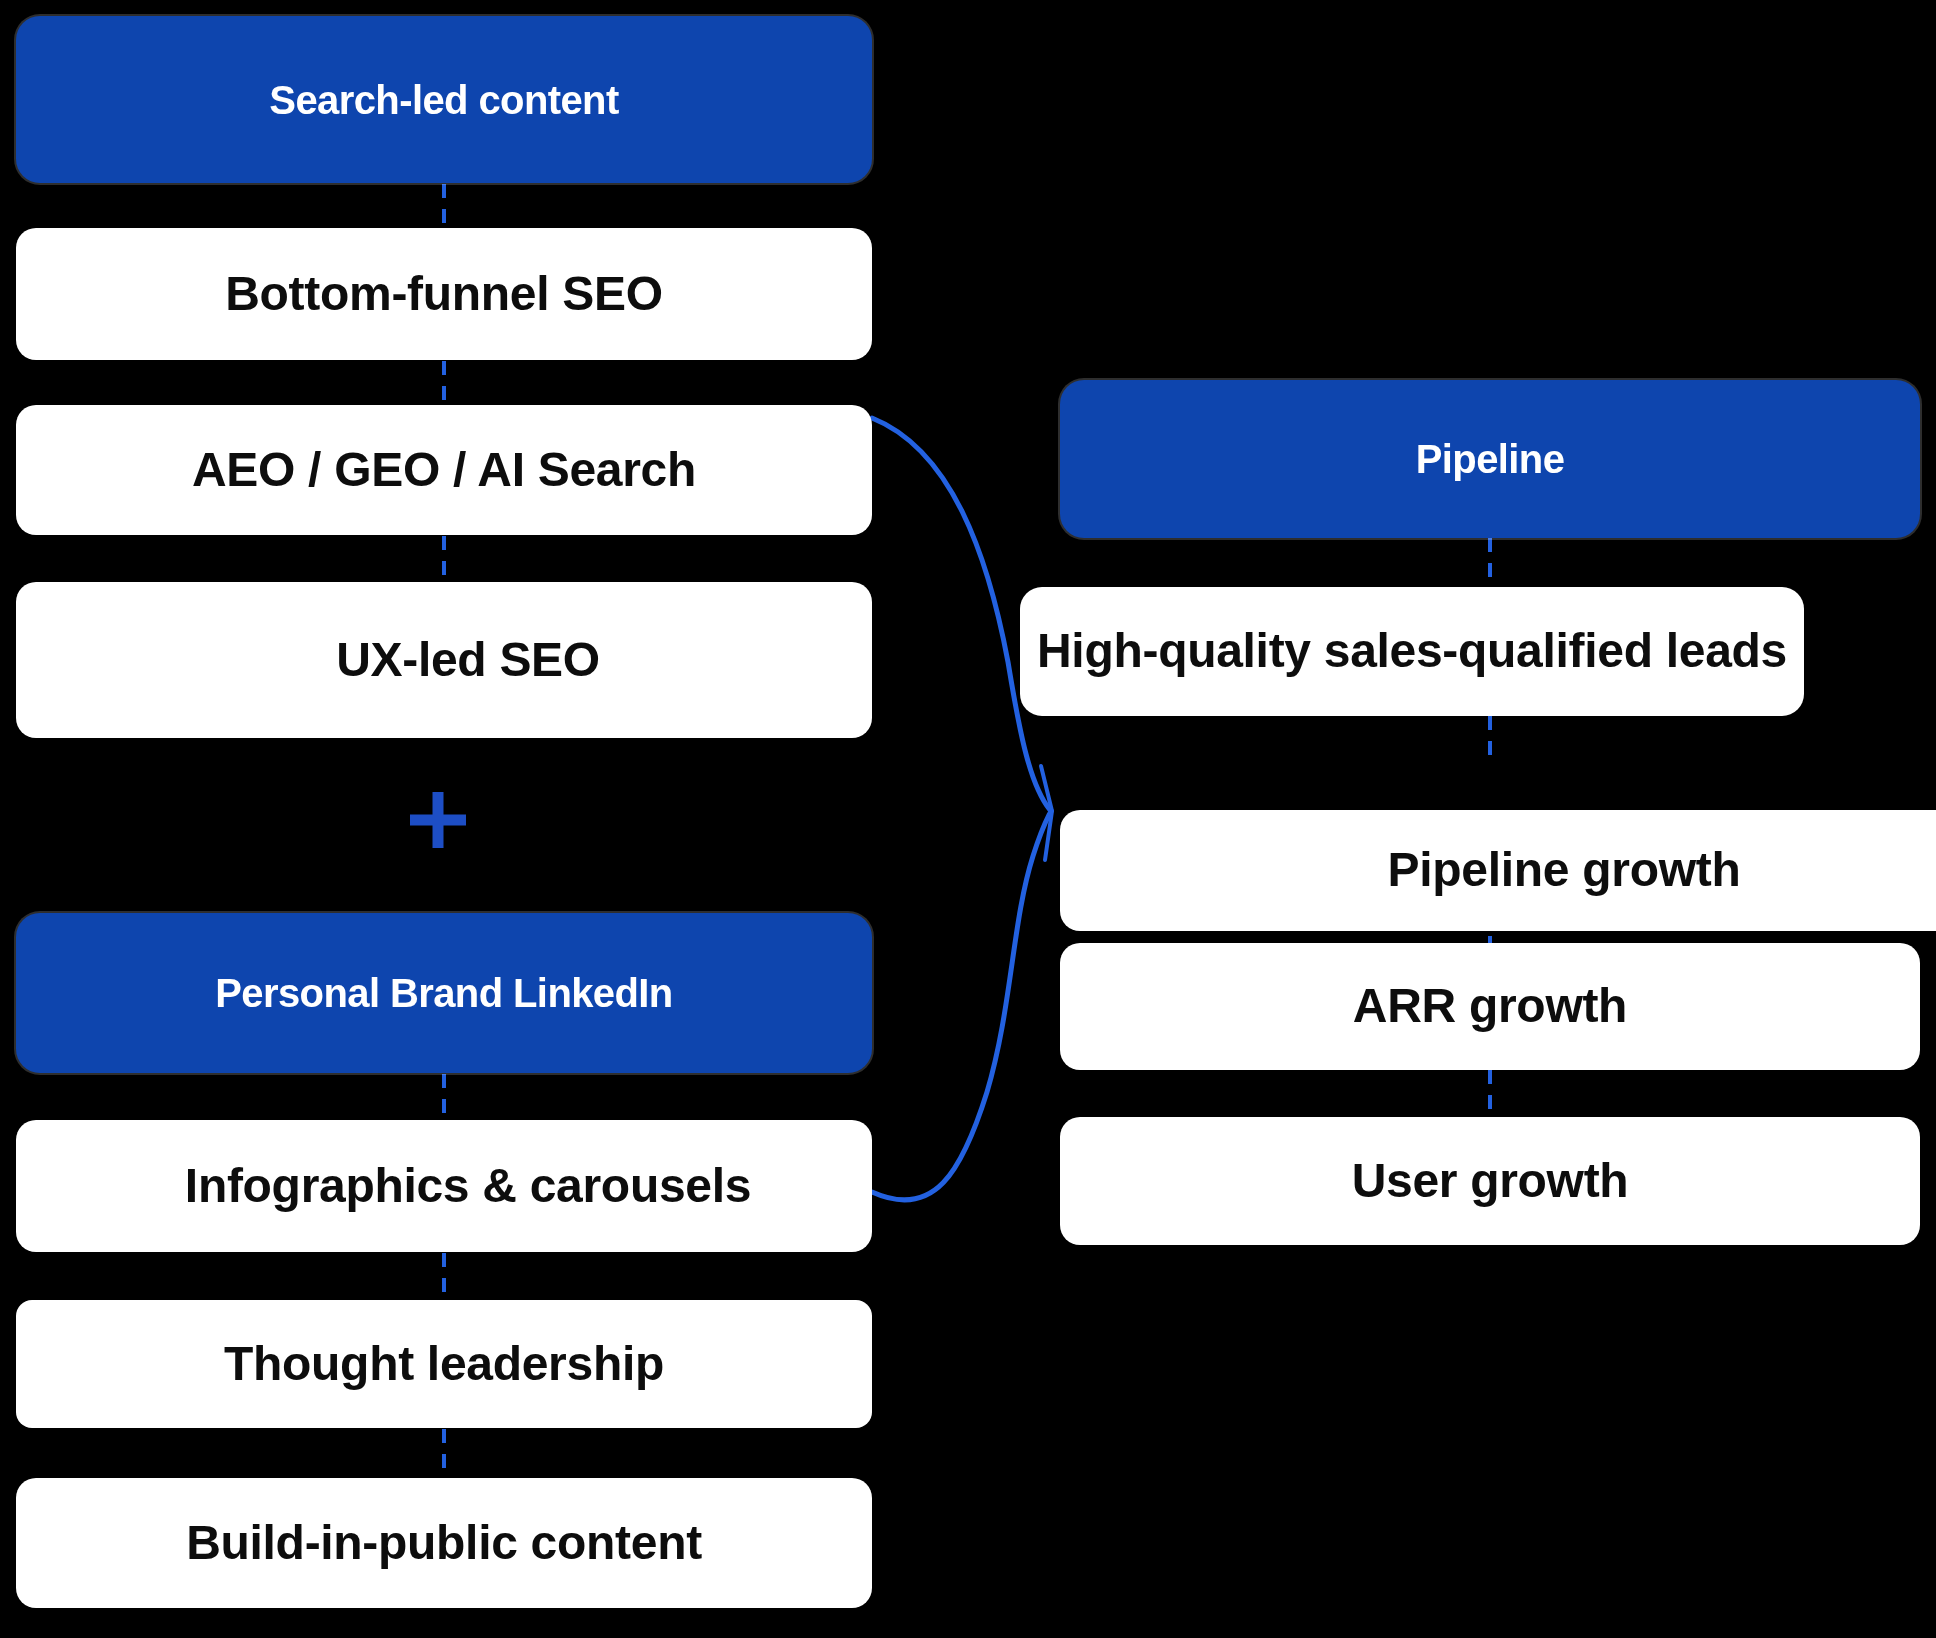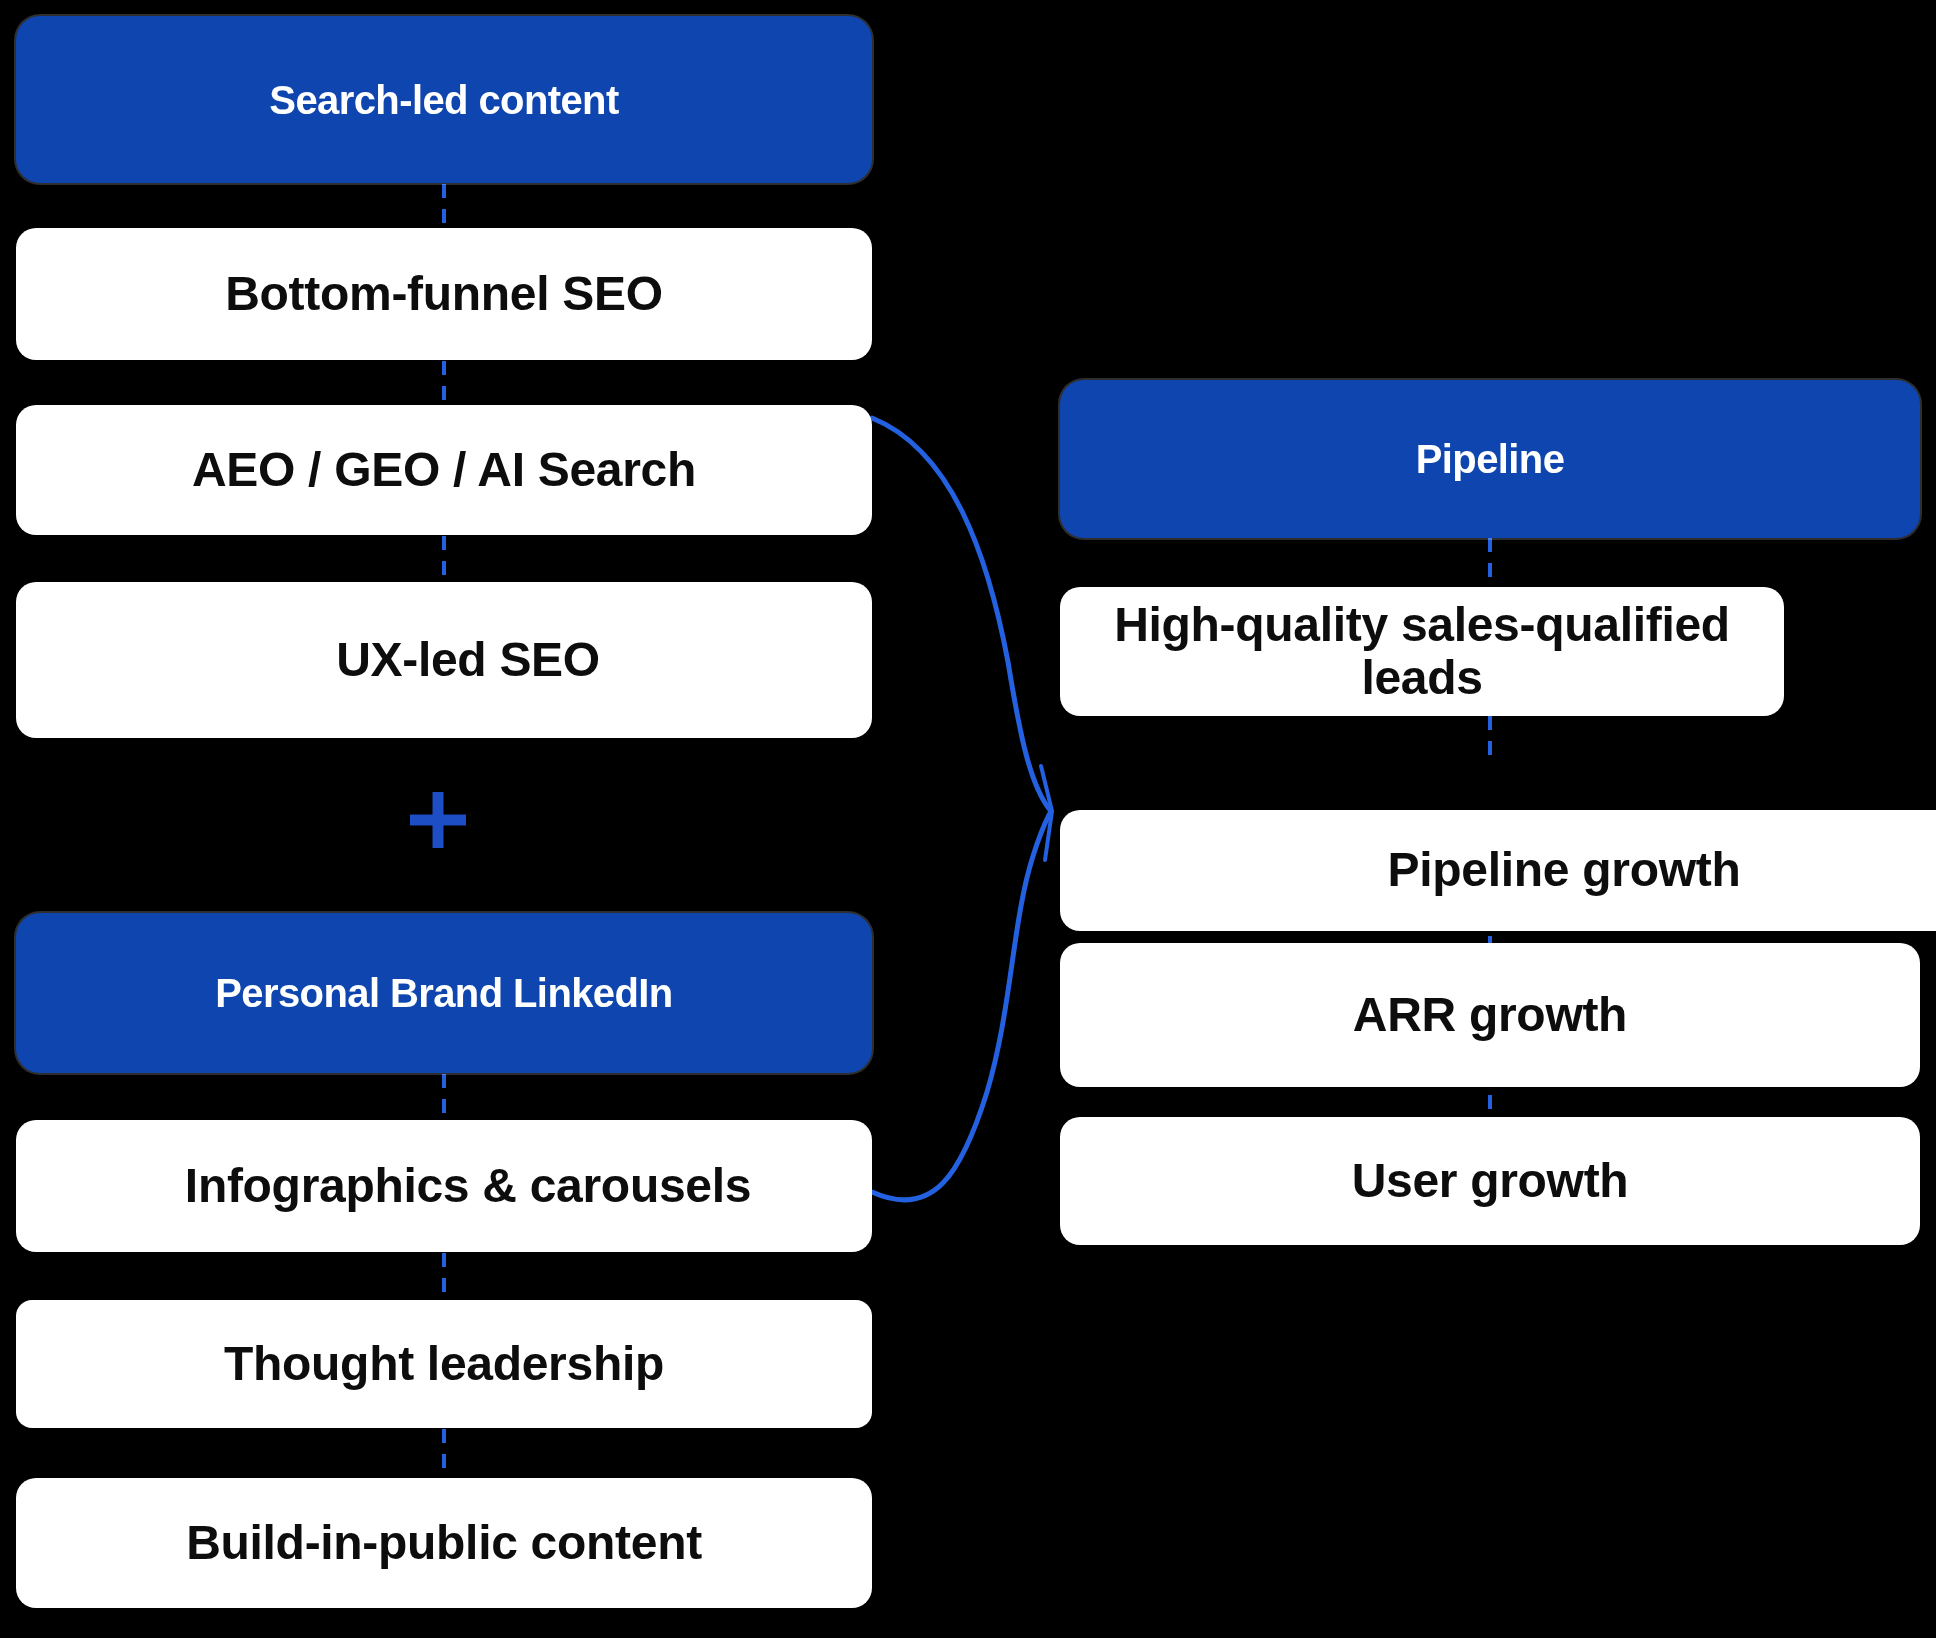--- a/index.html
+++ b/index.html
@@ -122,26 +122,26 @@
   <div class="node" style="left:16px; top:1300px; width:856px; height:128px;border-radius:16px;">
     <span>Thought leadership</span>
   </div>
   <div class="node" style="left:16px; top:1478px; width:856px; height:130px;">
     <span>Build-in-public content</span>
   </div>
 
   <div class="node header" style="left:1060px; top:380px; width:860px; height:158px;">
     <span>Pipeline</span>
   </div>
-  <div class="node" style="left:1060px; top:587px; width:724px; height:129px;">
+  <div class="node" style="left:1020px; top:587px; width:784px; height:129px;border-radius:22px;">
     <span>High-quality sales-qualified leads</span>
   </div>
   <div class="node" style="left:1060px; top:810px; width:1008px; height:121px;">
     <span>Pipeline growth</span>
   </div>
-  <div class="node" style="left:1060px; top:943px; width:860px; height:144px;">
+  <div class="node" style="left:1060px; top:943px; width:860px; height:127px;">
     <span>ARR growth</span>
   </div>
   <div class="node" style="left:1060px; top:1117px; width:860px; height:128px;">
     <span>User growth</span>
   </div>
 
 </div>
 
 </body></html>

